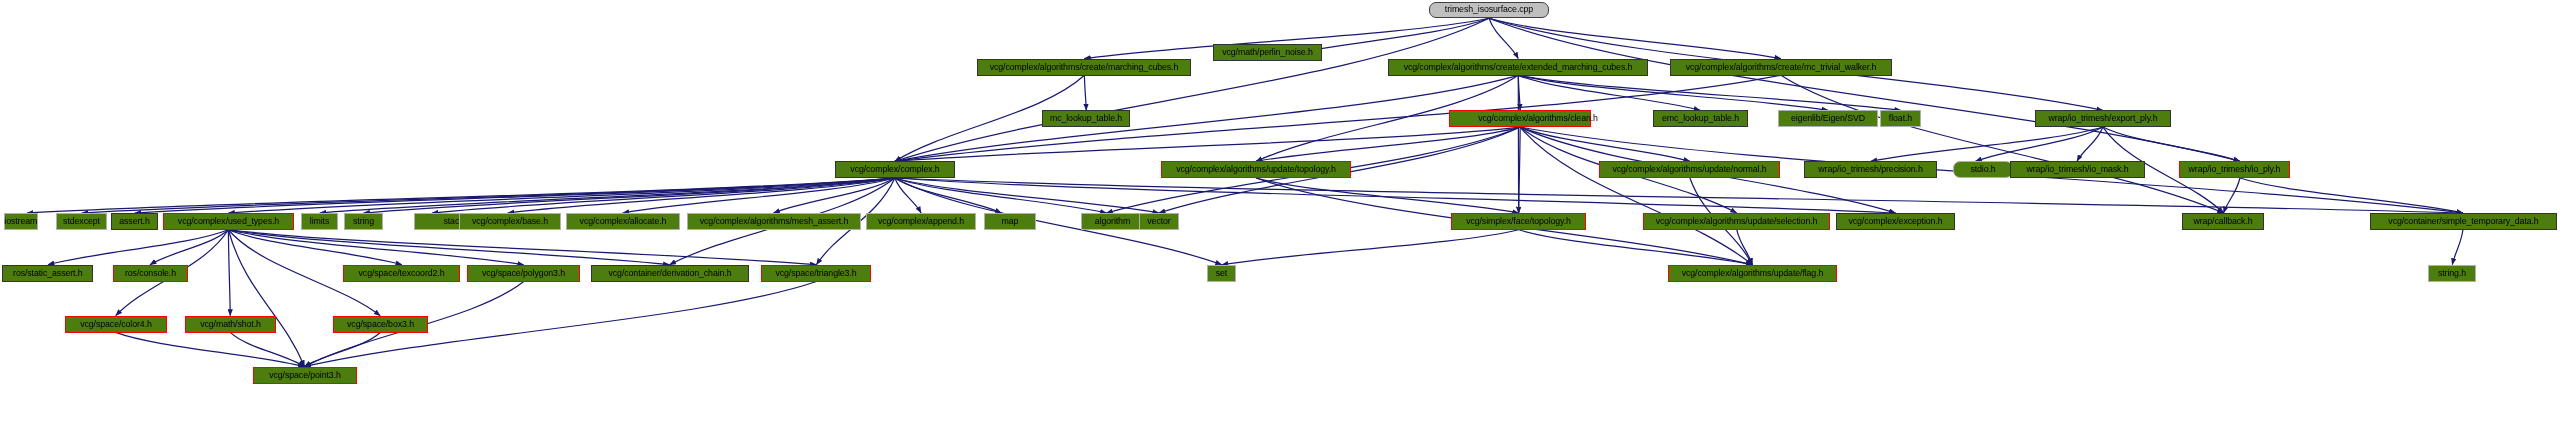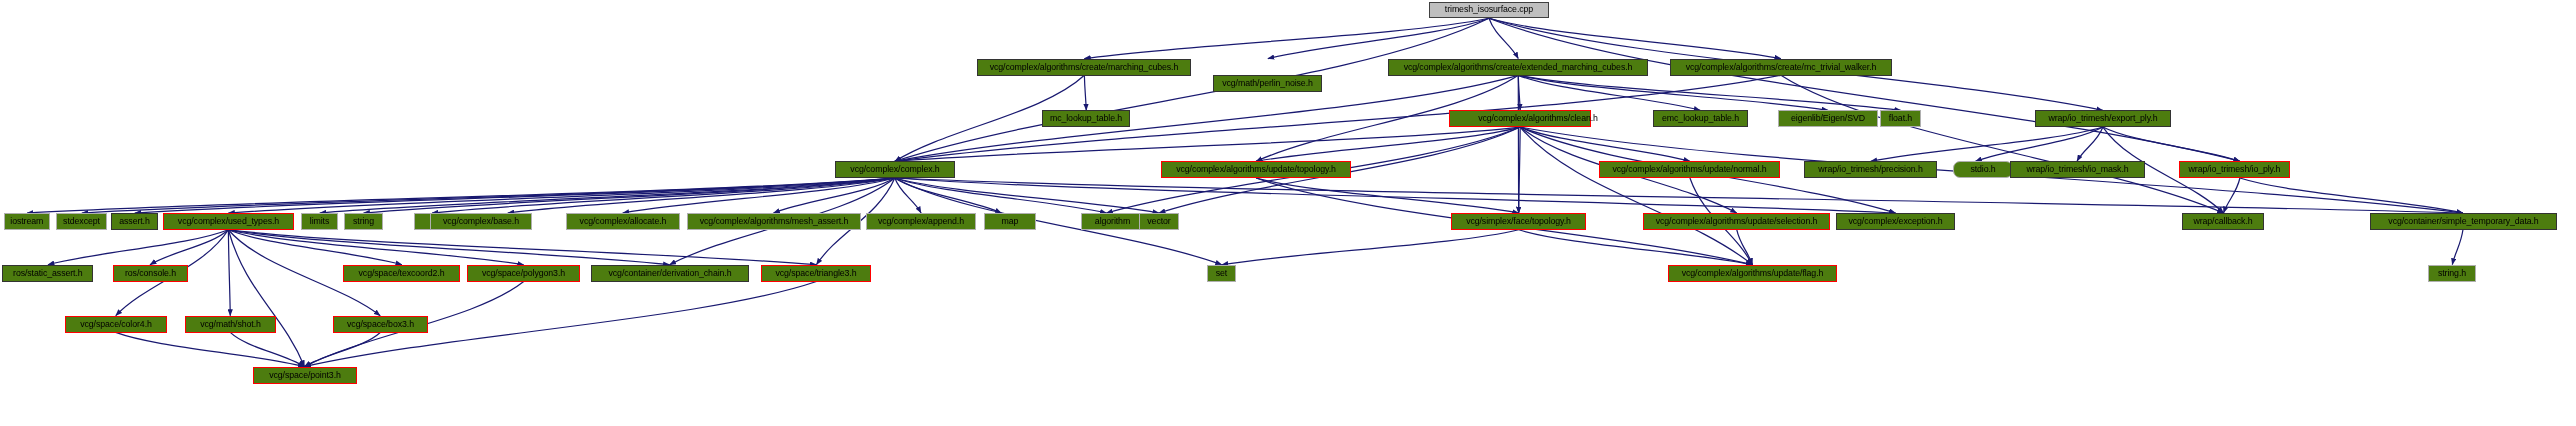--- a/index.html
+++ b/index.html
@@ -141,27 +141,27 @@
         <path d="M1995,302 C1909.2,322.7 1714.2,330.52 1605,348" fill="none" stroke="#191970" stroke-width="1.6" marker-end="url(#arrow)"></path>
         <path d="M3235.5,302 C3232.42,322.7 3225.42,330.52 3221.5,348" fill="none" stroke="#191970" stroke-width="1.6" marker-end="url(#arrow)"></path>
         <path d="M152,437 C206.56,457.25 330.56,464.9 400,482" fill="none" stroke="#191970" stroke-width="1.6" marker-end="url(#arrow)"></path>
         <path d="M302.5,437 C323.95,457.25 372.7,464.9 400,482" fill="none" stroke="#191970" stroke-width="1.6" marker-end="url(#arrow)"></path>
         <path d="M499.5,437 C477.61,457.25 427.86,464.9 400,482" fill="none" stroke="#191970" stroke-width="1.6" marker-end="url(#arrow)"></path>
         <path d="M1072.5,370 C924.55,420.4 588.3,439.44 400,482" fill="none" stroke="#191970" stroke-width="1.6" marker-end="url(#arrow)"></path>
         <path d="M688,370 C624.64,420.4 480.64,439.44 400,482" fill="none" stroke="#191970" stroke-width="1.6" marker-end="url(#arrow)"></path>
       </g>
   </svg>
   <div id="node-layer">
-      <div class="node root" style="left: 1429px; top: 1.5px; width: 120px;">
+      <div class="node root" style="left: 1429px; top: 1.5px; width: 120px; border-radius: 7px;">
         <span class="node-label">trimesh_isosurface.cpp</span>
       </div>
       <div class="node dark" style="left: 977px; top: 59px; width: 214px;">
         <span class="node-label">vcg/complex/algorithms/create/marching_cubes.h</span>
       </div>
-      <div class="node dark" style="left: 1213px; top: 75px; width: 109px; text-align: right;">
+      <div class="node dark" style="left: 1213px; top: 44px; width: 109px; text-align: right;">
         <span class="node-label">vcg/math/perlin_noise.h</span>
       </div>
       <div class="node dark" style="left: 1388px; top: 59px; width: 260px;">
         <span class="node-label">vcg/complex/algorithms/create/extended_marching_cubes.h</span>
       </div>
       <div class="node dark" style="left: 1670px; top: 59px; width: 222px;">
         <span class="node-label">vcg/complex/algorithms/create/mc_trivial_walker.h</span>
       </div>
       <div class="node dark" style="left: 1042px; top: 110px; width: 88px;">
         <span class="node-label">mc_lookup_table.h</span>
@@ -195,42 +195,42 @@
       </div>
       <div class="node grey" style="left: 1953px; top: 161px; width: 60px; border-radius: 7px;">
         <span class="node-label">stdio.h</span>
       </div>
       <div class="node dark" style="left: 2010px; top: 161px; width: 135px;">
         <span class="node-label">wrap/io_trimesh/io_mask.h</span>
       </div>
       <div class="node red" style="left: 2179px; top: 161px; width: 111px;">
         <span class="node-label">wrap/io_trimesh/io_ply.h</span>
       </div>
-      <div class="node grey" style="left: 3.8px; top: 213px; width: 46px; text-align: center;">
+      <div class="node grey" style="left: 3.8px; top: 213px; width: 34px; text-align: center;">
         <span class="node-label">iostream</span>
       </div>
       <div class="node grey" style="left: 56px; top: 213px; width: 51px;">
         <span class="node-label">stdexcept</span>
       </div>
       <div class="node dark" style="left: 111px; top: 213px; width: 47px;">
         <span class="node-label">assert.h</span>
       </div>
       <div class="node red" style="left: 163px; top: 213px; width: 131px;">
         <span class="node-label">vcg/complex/used_types.h</span>
       </div>
       <div class="node grey" style="left: 301px; top: 213px; width: 37px;">
         <span class="node-label">limits</span>
       </div>
       <div class="node grey" style="left: 344px; top: 213px; width: 39px;">
         <span class="node-label">string</span>
       </div>
       <div class="node grey" style="left: 414px; top: 213px; width: 60px; padding-left: 19px;">
         <span class="node-label">stack</span>
       </div>
-      <div class="node grey" style="left: 430px; top: 213px; width: 102px;">
+      <div class="node grey" style="left: 459px; top: 213px; width: 102px;">
         <span class="node-label">vcg/complex/base.h</span>
       </div>
       <div class="node grey" style="left: 566px; top: 213px; width: 114px;">
         <span class="node-label">vcg/complex/allocate.h</span>
       </div>
       <div class="node grey" style="left: 687px; top: 213px; width: 174px;">
         <span class="node-label">vcg/complex/algorithms/mesh_assert.h</span>
       </div>
       <div class="node grey" style="left: 866px; top: 213px; width: 110px;">
         <span class="node-label">vcg/complex/append.h</span>

